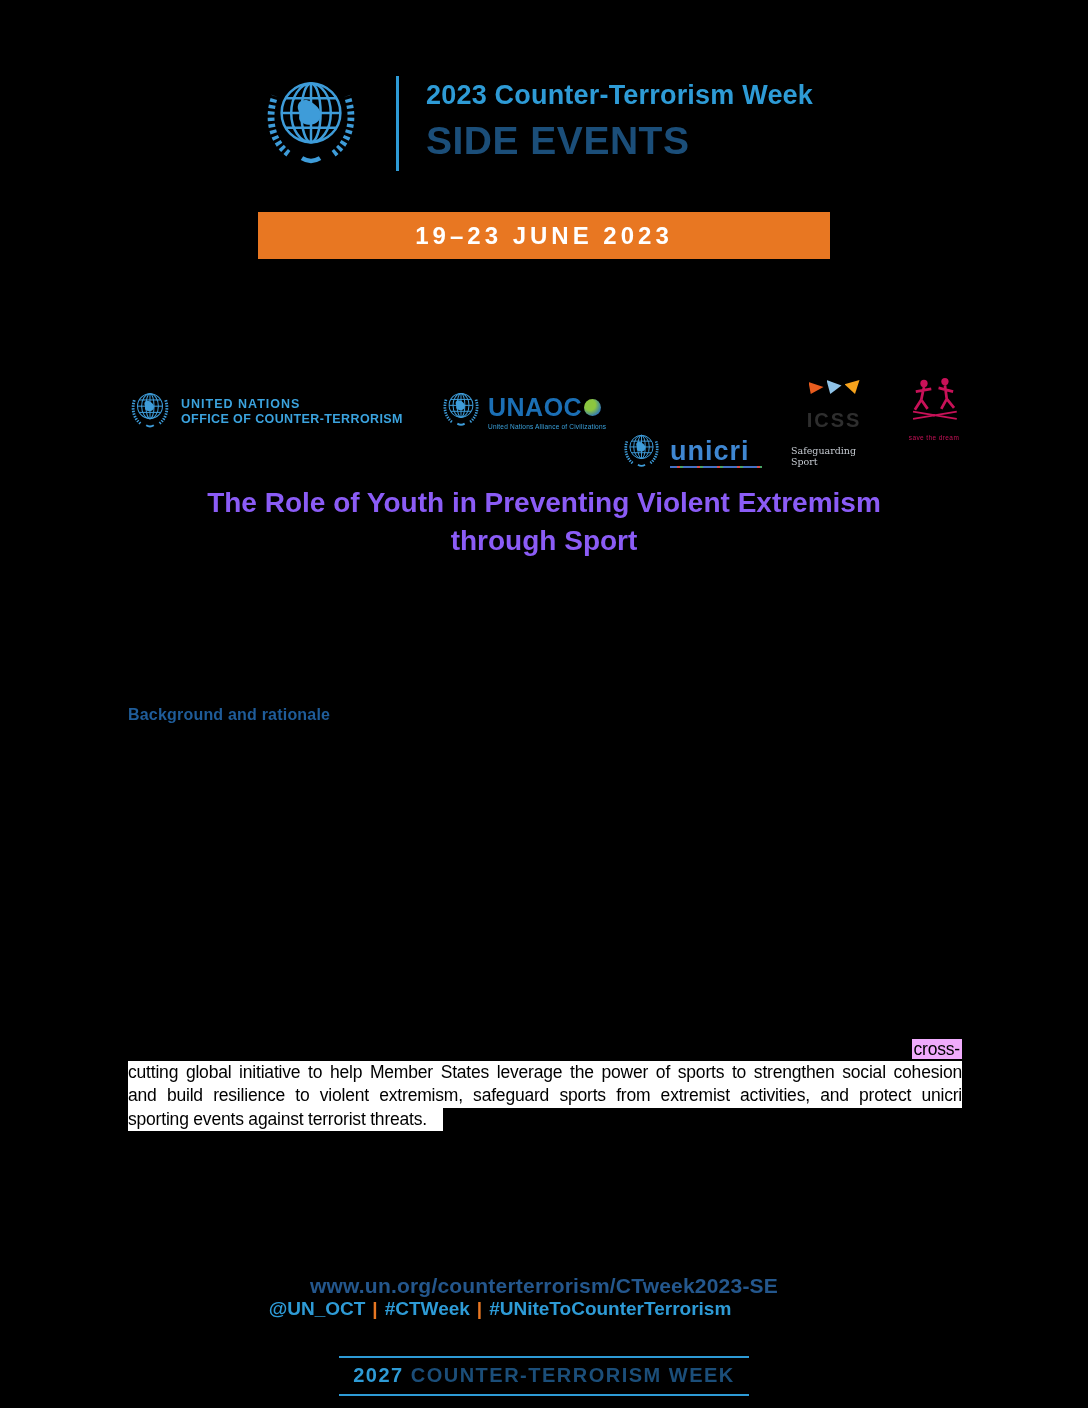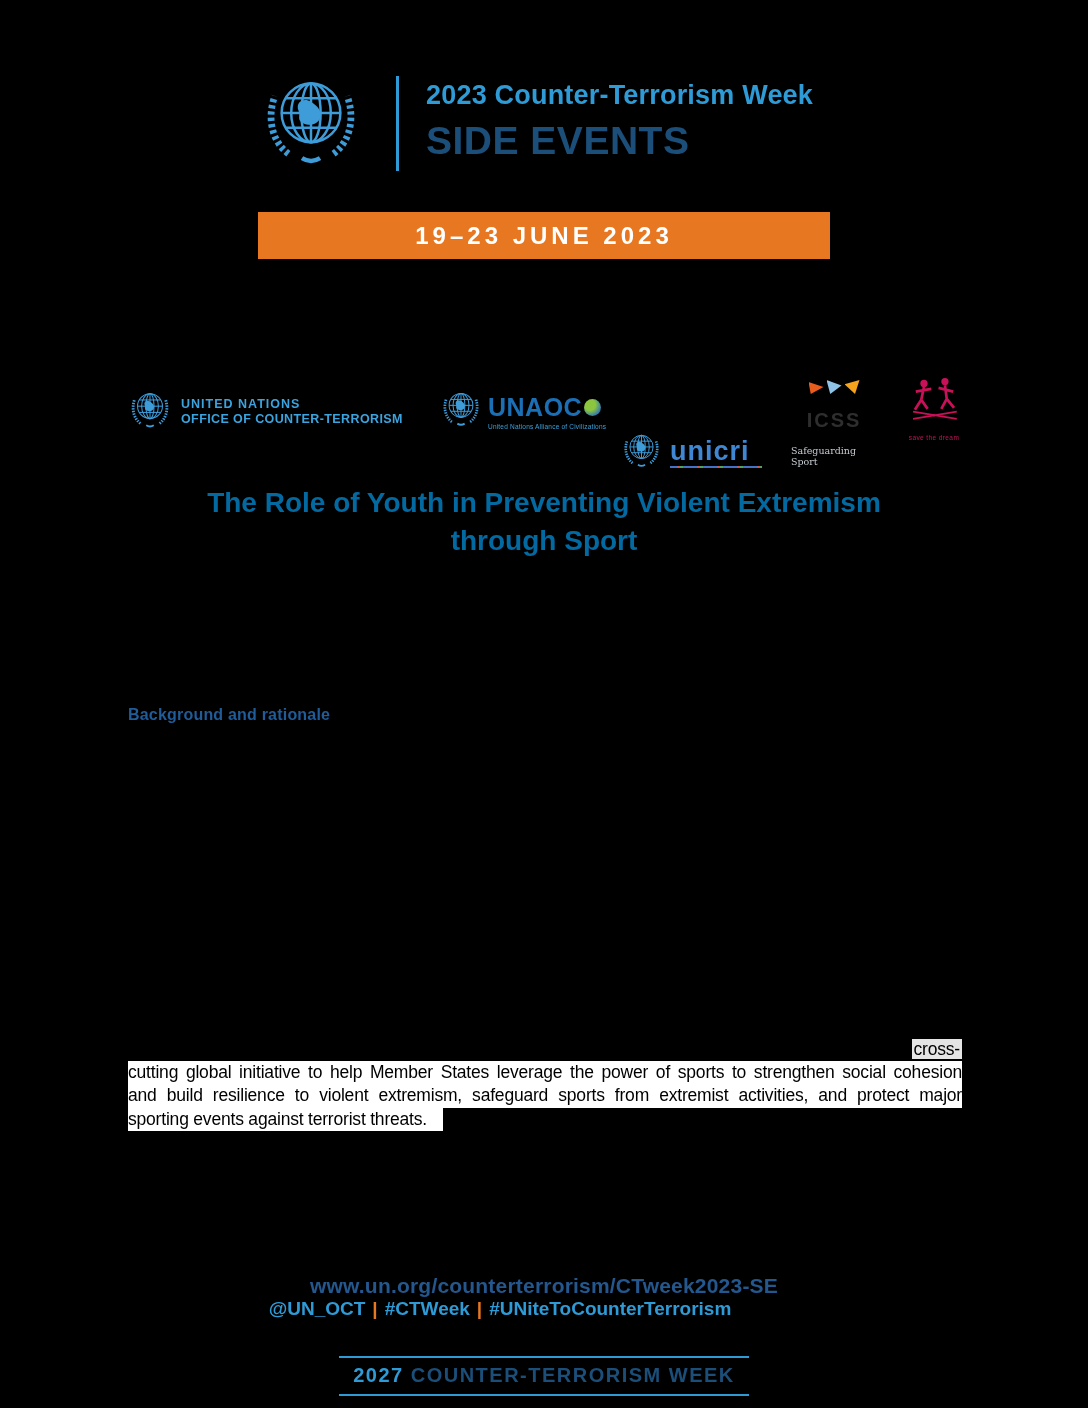--- a/index.html
+++ b/index.html
@@ -50,33 +50,33 @@
   .tri1{background:#E85C1E;clip-path:polygon(0 15%,100% 50%,15% 100%);}
   .tri2{background:#8FC3E8;clip-path:polygon(0 0,100% 40%,25% 100%);}
   .tri3{background:#F6A21C;clip-path:polygon(0 30%,100% 0,70% 100%);}
   .icss-word{font-size:20px;font-weight:700;color:#2E2E2E;letter-spacing:2px;line-height:22px;}
   .icss-script{font-family:"DejaVu Serif",serif;font-size:9.5px;color:#C6CBD2;}
   .logo-std{left:898px;top:377px;width:72px;flex-direction:column;}
   .std-tag{font-size:6.5px;color:#C81158;letter-spacing:.4px;margin-top:2px;}
   
   .event-title{
     position:absolute;left:0;top:484px;width:1088px;text-align:center;
-    font-size:28px;font-weight:700;color:#0369a1;line-height:38px;
+    font-size:28px;font-weight:700;color:#8b5cf6;line-height:38px;
   }
   .section-heading{
     position:absolute;left:128px;top:706px;
     font-size:16px;font-weight:700;color:#1F5C99;letter-spacing:.2px;
   }
   
   .highlight{
     position:absolute;left:128px;top:1038px;width:834px;
     font-size:17.5px;letter-spacing:-.2px;color:#000;line-height:23.2px;
   }
   .hl-r{text-align:right;}
-  .hl-r span{background:#e5e5e5;padding:0 2px;}
+  .hl-r span{background:#f0abfc;padding:0 2px;}
   .hl-j{background:#fff;text-align:justify;text-align-last:justify;overflow:hidden;white-space:nowrap;}
   .hl-l span{background:#fff;display:inline-block;padding-right:16px;}
   
   .footer-url{
     position:absolute;left:0;top:1274px;width:1088px;text-align:center;
     font-size:21px;font-weight:700;color:#24578D;letter-spacing:.2px;
   }
   .footer-social{
     position:absolute;left:0;top:1298px;width:1000px;text-align:center;
     font-size:19px;font-weight:700;color:#2E9BD6;
@@ -194,21 +194,21 @@
   <div class="event-title">
     <div>The Role of Youth in Preventing Violent Extremism</div>
     <div>through Sport</div>
   </div>
 
   <div class="section-heading">Background and rationale</div>
 
   <div class="highlight">
     <div class="hl-r"><span>cross-</span></div>
     <div class="hl-j">cutting global initiative to help Member States leverage the power of sports to strengthen social cohesion</div>
-    <div class="hl-j">and build resilience to violent extremism, safeguard sports from extremist activities, and protect major</div>
+    <div class="hl-j">and build resilience to violent extremism, safeguard sports from extremist activities, and protect unicri</div>
     <div class="hl-l"><span>sporting events against terrorist threats.</span></div>
   </div>
 
   <div class="footer-url">www.un.org/counterterrorism/CTweek2023-SE</div>
   <div class="footer-social">
     <span>@UN_OCT</span><span class="sep">|</span><span>#CTWeek</span><span class="sep">|</span><span>#UNiteToCounterTerrorism</span>
   </div>
 
   <div class="footer-brand-wrap">
     <div class="footer-brand">

